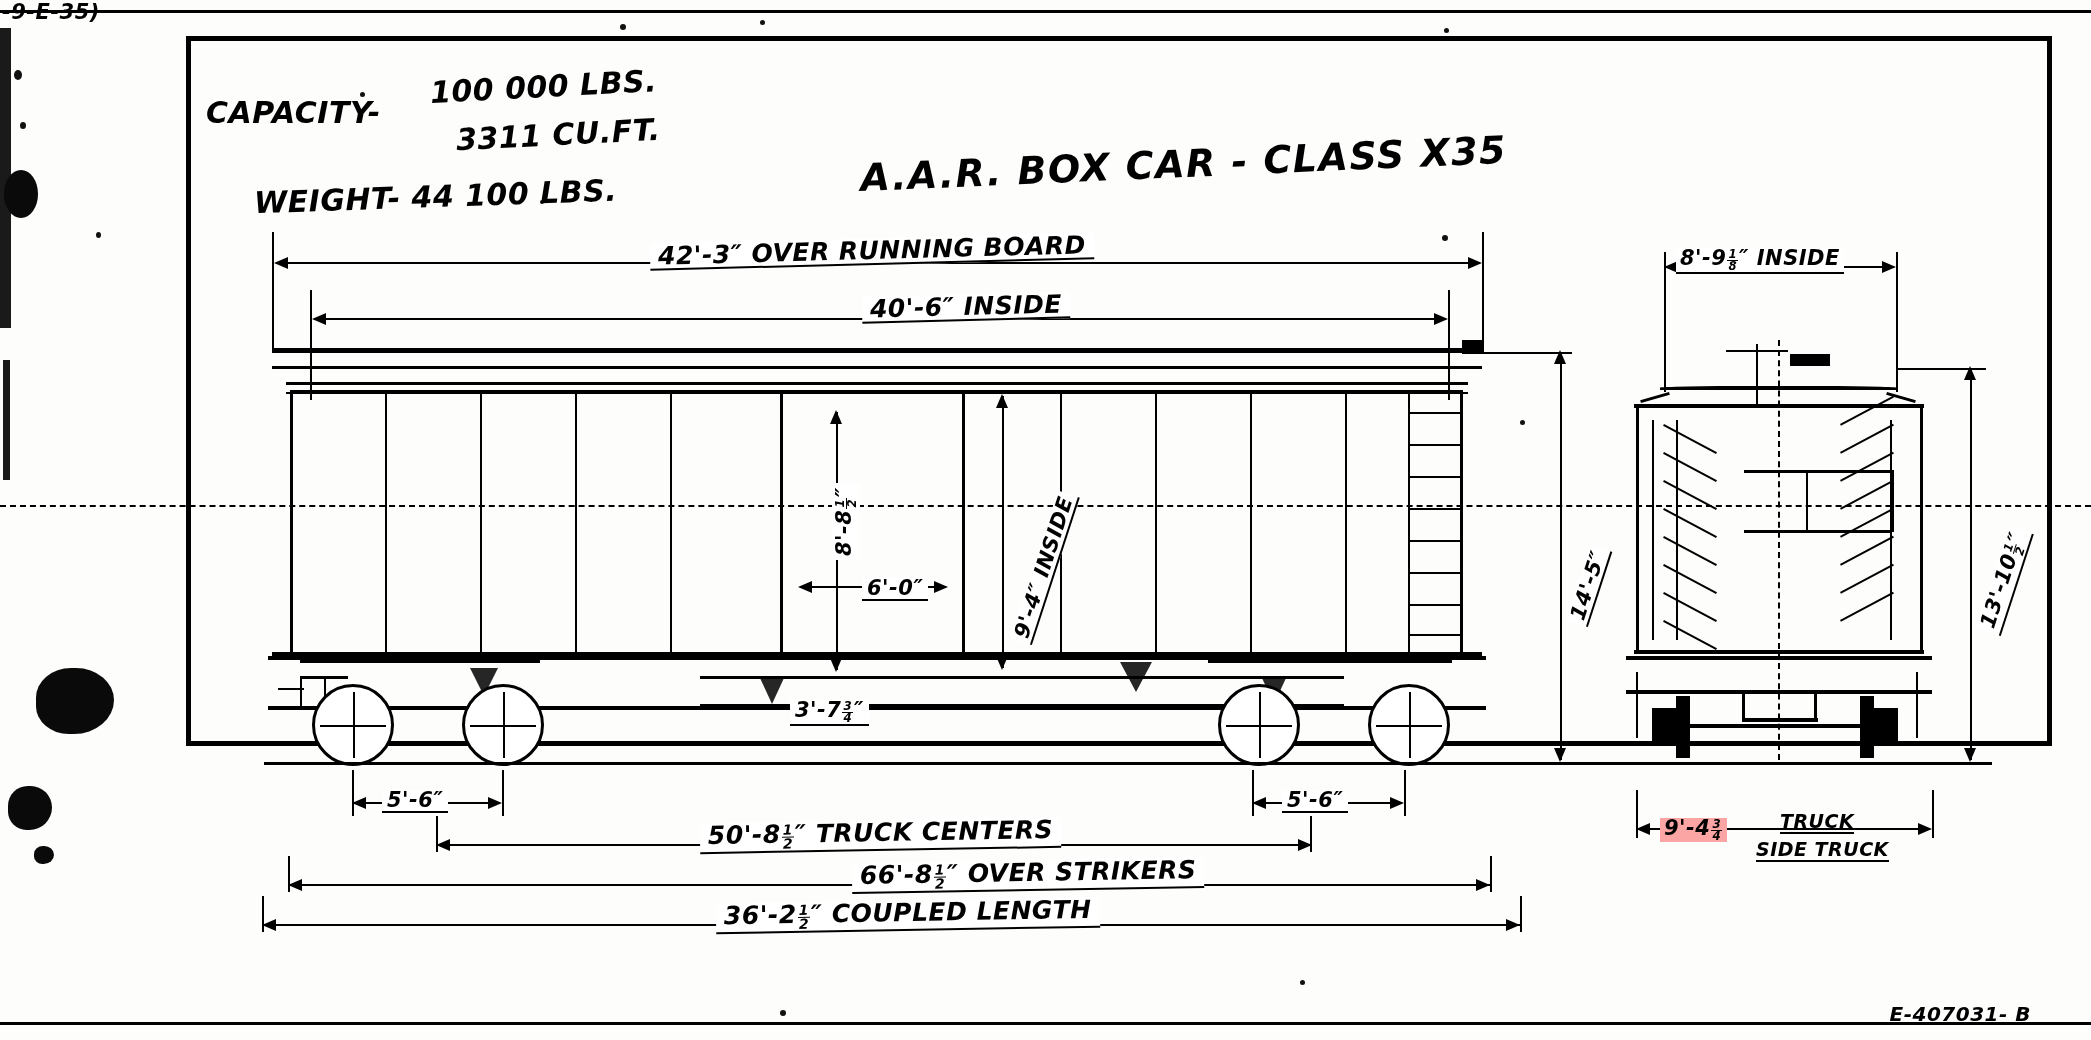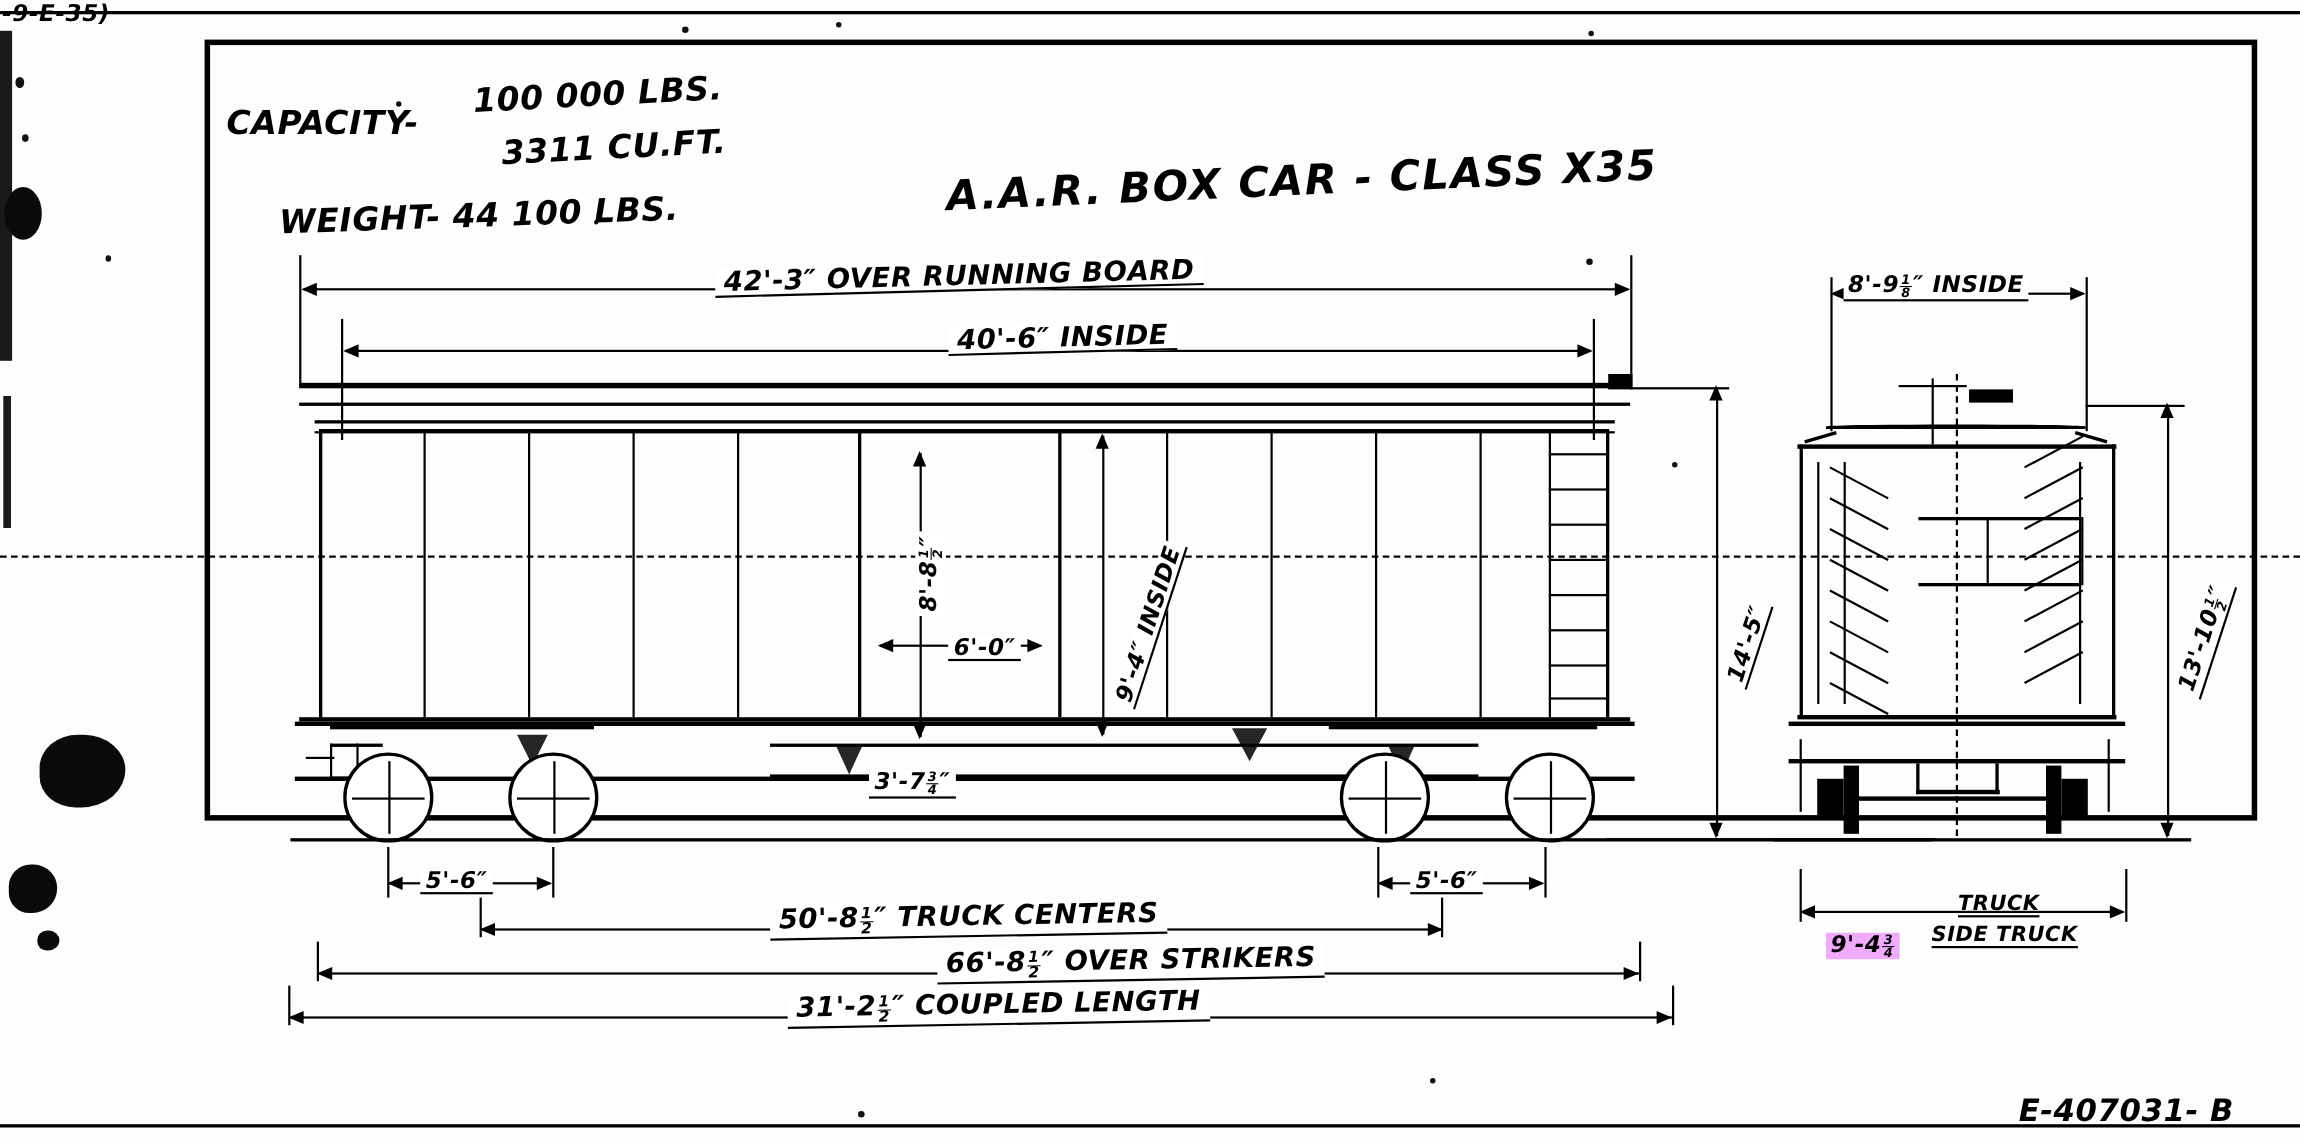--- a/index.html
+++ b/index.html
@@ -99,21 +99,21 @@
 
 <div id="frame"></div>
 
 <div class="ink lbl-xl" style="left:206px;top:98px;">CAPACITY-</div>
 <div class="ink lbl-xl" style="left:430px;top:72px;transform:rotate(-3deg);">100 000 LBS.</div>
 <div class="ink lbl-xl" style="left:456px;top:120px;transform:rotate(-3deg);">3311 CU.FT.</div>
 <div class="ink lbl-xl" style="left:254px;top:182px;transform:rotate(-2deg);">WEIGHT- 44 100 LBS.</div>
 
 <div class="ink" style="left:860px;top:145px;font-size:38px;transform:rotate(-2.5deg);letter-spacing:1.5px;">A.A.R. BOX CAR - CLASS X35</div>
 
-<div class="ink lbl-xl" id="drawno" style="right:60px;bottom:16px;font-size:28px;">E-407031- B</div>
+<div class="ink lbl-xl" id="drawno" style="right:60px;bottom:16px;font-size:20px;">E-407031- B</div>
 
 <div class="ln" style="left:272px;top:348px;width:1210px;height:5px;"></div>
 <div class="ln" style="left:272px;top:366px;width:1210px;height:3px;"></div>
 <div class="ln" style="left:286px;top:382px;width:1182px;height:3px;"></div>
 <div class="ln" style="left:286px;top:392px;width:1182px;height:2px;"></div>
 
 <div class="ln" style="left:290px;top:390px;width:1172px;height:3px;"></div>
 <div class="ln" style="left:272px;top:652px;width:1210px;height:4px;"></div>
 <div class="ln vl3" style="left:290px;top:390px;height:264px;"></div>
 <div class="ln vl3" style="left:1460px;top:390px;height:264px;"></div>
@@ -273,21 +273,21 @@
   <span>66'-</span><span>8</span><span class="frac"><span class="n">1</span><span class="d">2</span></span><span>″</span>
   <span>OVER STRIKERS</span>
 </div>
 
 <div class="ln hl" style="left:264px;top:924px;width:1256px;"></div>
 <div class="ar ar-l" style="left:262px;top:919px;"></div>
 <div class="ar ar-r" style="left:1506px;top:919px;"></div>
 <div class="ln vl" style="left:262px;top:896px;height:36px;"></div>
 <div class="ln vl" style="left:1520px;top:896px;height:36px;"></div>
 <div class="ink lbl-l und" style="left:716px;top:900px;background:#fff;padding:0 8px;transform:rotate(-1deg);">
-  <span>31'-</span><span>2</span><span class="frac"><span class="n">1</span><span class="d">2</span></span><span>″</span>
+  <span>36'-</span><span>2</span><span class="frac"><span class="n">1</span><span class="d">2</span></span><span>″</span>
   <span>COUPLED LENGTH</span>
 </div>
 
 <div class="ln" style="left:1660px;top:386px;width:236px;height:4px;border-radius:40% 40% 0 0;"></div>
 <div class="ln" style="left:1640px;top:396px;width:30px;height:3px;transform:rotate(-16deg);"></div>
 <div class="ln" style="left:1886px;top:396px;width:30px;height:3px;transform:rotate(16deg);"></div>
 <div class="ln" style="left:1634px;top:404px;width:290px;height:4px;"></div>
 
 <div class="ln vl3" style="left:1636px;top:404px;height:248px;"></div>
 <div class="ln vl3" style="left:1920px;top:404px;height:248px;"></div>
@@ -354,21 +354,21 @@
 <div class="ln hl" style="left:1896px;top:368px;width:90px;"></div>
 <div class="ink lbl-m rot-s und" style="left:1976px;top:628px;background:#fff;padding:0 4px;">
   <span>13'-</span><span>10</span><span class="frac"><span class="n">1</span><span class="d">2</span></span><span>″</span>
 </div>
 
 <div class="ln hl" style="left:1638px;top:828px;width:292px;"></div>
 <div class="ar ar-l" style="left:1636px;top:823px;"></div>
 <div class="ar ar-r" style="left:1918px;top:823px;"></div>
 <div class="ln vl" style="left:1636px;top:790px;height:48px;"></div>
 <div class="ln vl" style="left:1932px;top:790px;height:48px;"></div>
-<div class="ink lbl-m" style="left:1660px;top:818px;background:#f0abfc;padding:0 4px;margin-top:30px;">
+<div class="ink lbl-m" style="left:1660px;top:818px;background:#fca5a5;padding:0 4px;">
   <span>9'-</span><span>4</span><span class="frac"><span class="n">3</span><span class="d">4</span></span>
 </div>
 <div class="ink lbl-s und" style="left:1780px;top:812px;">TRUCK</div>
 <div class="ink lbl-s und" style="left:1756px;top:840px;">SIDE TRUCK</div>
 
 <div class="ln" style="left:1612px;top:762px;width:380px;height:3px;"></div>
 
 <div class="dash-v" style="left:1778px;top:340px;height:420px;"></div>
 
 </body></html>

